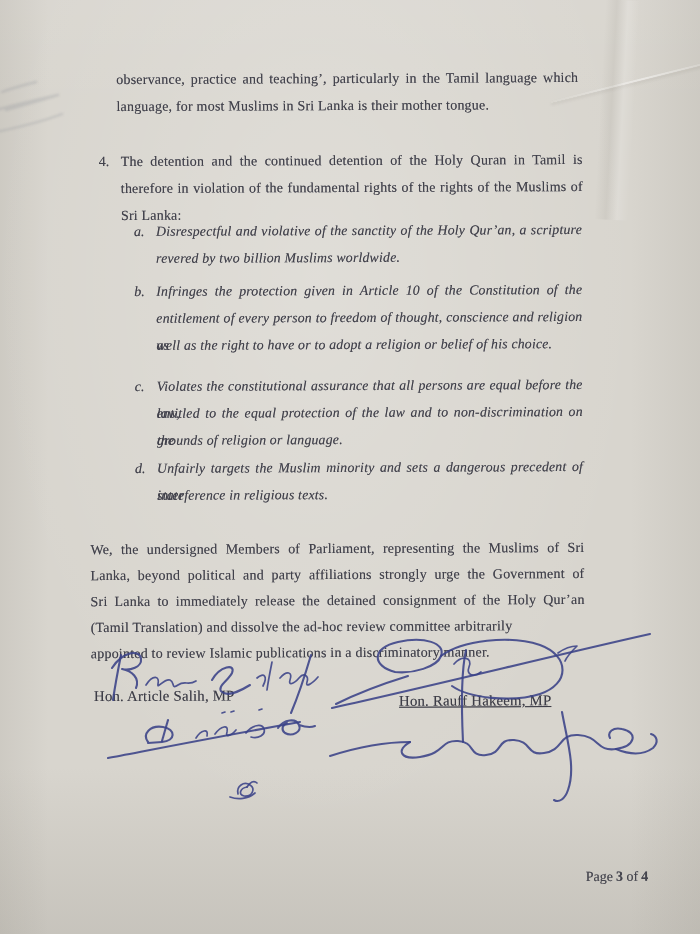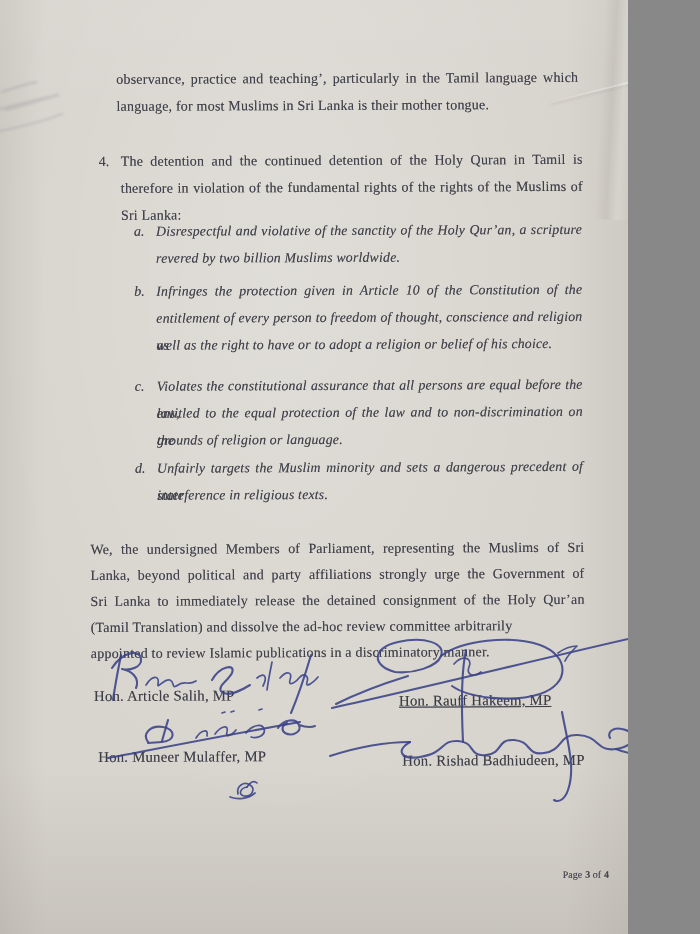--- a/index.html
+++ b/index.html
@@ -1,18 +1,18 @@
 <!DOCTYPE html>
 <html><head>
 <meta charset="utf-8">
 <style>
   html,body{margin:0;padding:0;background:#888;}
   .paper{
     position:relative;
-    width:628px;height:934px;
+    width:700px;height:934px;
     background:
       radial-gradient(ellipse at 45% 30%, rgba(255,255,255,0.20), rgba(255,255,255,0) 60%),
       linear-gradient(to right, rgba(110,105,95,0.10), rgba(0,0,0,0) 7%, rgba(0,0,0,0) 90%, rgba(110,105,95,0.10)),
       linear-gradient(to bottom, rgba(255,255,255,0.06), rgba(0,0,0,0) 12%, rgba(0,0,0,0) 82%, rgba(95,90,80,0.14)),
       #d8d5ce;
     overflow:hidden;
     font-family:"Liberation Serif", serif;
   }
   .crease-tr{
     position:absolute;left:548px;top:78px;width:190px;height:2px;
@@ -28,21 +28,21 @@
   .content{position:absolute;inset:0;transform:rotate(-0.25deg);color:#41414b;}
   .line{height:27px;line-height:27px;font-size:14px;letter-spacing:0.2px;
         text-shadow:0 0 0.6px rgba(62,62,74,0.55);white-space:nowrap;}
   .j{text-align:justify;text-align-last:justify;white-space:normal;}
   .para{position:absolute;}
   .num-label{position:absolute;font-size:14px;line-height:27px;text-shadow:0 0 0.6px rgba(62,62,74,0.55);}
   .sub{font-style:italic;}
   .sub .line{font-size:13.8px;}
   .sig-label{position:absolute;font-size:14.8px;letter-spacing:0.2px;color:#3d3d47;
              text-shadow:0 0 0.6px rgba(60,60,72,0.5);white-space:nowrap;}
-  .footer{position:absolute;left:561px;top:870px;font-size:10px;color:#45454e;
+  .footer{position:absolute;left:584px;top:870px;font-size:14px;color:#45454e;
           text-shadow:0 0 0.5px rgba(62,62,74,0.5);}
   .footer b{font-weight:bold;}
   .footer span{margin-right:3px;}
   svg.ink{position:absolute;inset:0;pointer-events:none;}
   .ink path{fill:none;stroke:#3a4288;stroke-width:2.1;stroke-linecap:round;stroke-linejoin:round;opacity:0.88;}
   .ink path.thin{stroke-width:1.7;}
   .ink g.bleed path{stroke:#8e929a;stroke-width:2.4;opacity:0.28;}
   .bleedwrap{filter:blur(1.3px);}
 </style>
 </head>
@@ -95,22 +95,20 @@
     <div class="para" style="left:90px;top:536px;width:494px;">
       <div class="line j" style="height:26px;line-height:26px;">We, the undersigned Members of Parliament, representing the Muslims of Sri</div>
       <div class="line j" style="height:26px;line-height:26px;">Lanka, beyond political and party affiliations strongly urge the Government of</div>
       <div class="line j" style="height:26px;line-height:26px;">Sri Lanka to immediately release the detained consignment of the Holy Qur’an</div>
       <div class="line" style="height:26px;line-height:26px;">(Tamil Translation) and dissolve the ad-hoc review committee arbitrarily</div>
       <div class="line" style="height:26px;line-height:26px;">appointed to review Islamic publications in a discriminatory manner.</div>
     </div>
 
     <div class="sig-label" style="left:93px;top:687px;">Hon. Article Salih, MP</div>
     <div class="sig-label" style="left:398px;top:693px;text-decoration:underline;">Hon. Rauff Hakeem, MP</div>
-    <div class="sig-label" style="left:97px;top:748px;">Hon. Muneer Mulaffer, MP</div>
-    <div class="sig-label" style="left:401px;top:753px;">Hon. Rishad Badhiudeen, MP</div>
 
     <div class="footer">
       <span>Page</span><b>3</b>
       <span>of</span><b>4</b>
     </div>
   </div>
 
   <svg class="ink" width="700" height="934" viewBox="0 0 700 934">
 
     <g class="bleedwrap">

